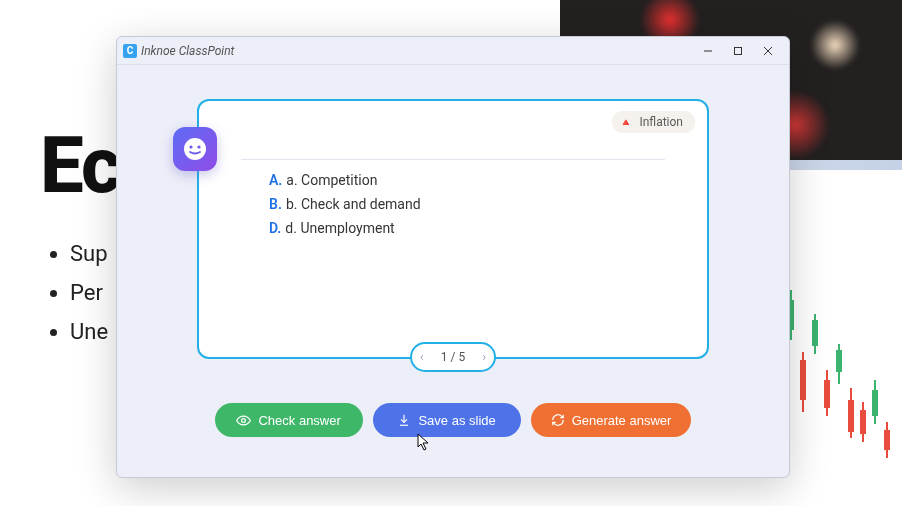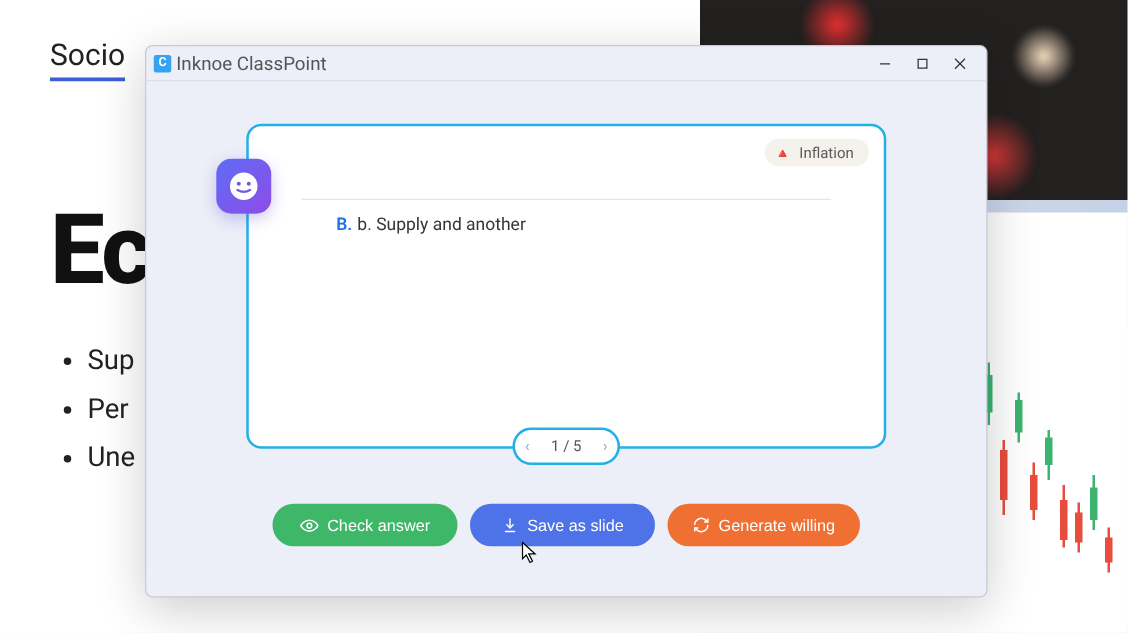--- a/index.html
+++ b/index.html
@@ -19,21 +19,21 @@
   .strip { position: absolute; right: 0; top: 160px; width: 342px; height: 10px; background: linear-gradient(90deg,#d9e2f0,#c5d1e6); }
   .bg-right-chart { position: absolute; right: 0; top: 260px; width: 120px; height: 240px; background: #fff; }
   .candle { position: absolute; width: 6px; }
   .candle .wick { position: absolute; left: 2px; width: 2px; background: currentColor; }
   .candle .body { position: absolute; left: 0; width: 6px; background: currentColor; }
 
   
   .window { position: absolute; left: 116px; top: 36px; width: 674px; height: 442px; background: #eceef8; border: 1px solid #c6c9d6; border-radius: 6px; box-shadow: 0 10px 40px rgba(0,0,0,0.2); }
   .titlebar { height: 28px; display: flex; align-items: center; padding: 0 6px; border-bottom: 1px solid #dcdfe9; }
   .titlebar .logo { width: 14px; height: 14px; background: #36a3f0; border-radius: 2px; display: inline-flex; align-items: center; justify-content: center; color: #fff; font-size: 10px; font-weight: 700; margin-right: 4px; }
-  .titlebar .title { font-size: 15px; color: #555; }
+  .titlebar .title { font-size: 12px; color: #555; font-style: italic; }
   .titlebar .spacer { flex: 1; }
   .titlebar .ctrl { width: 30px; height: 22px; display: flex; align-items: center; justify-content: center; cursor: default; }
   .titlebar .ctrl svg { display: block; }
 
   .content { position: relative; padding: 34px 80px 0 80px; height: calc(100% - 28px); }
   .card-wrap { position: relative; }
   .avatar { position: absolute; left: -24px; top: 28px; width: 44px; height: 44px; border-radius: 12px; background: linear-gradient(135deg, #5e6cf5, #8f4ce8); display: flex; align-items: center; justify-content: center; z-index: 3; box-shadow: 0 4px 12px rgba(90,80,200,0.3); }
   .avatar svg { display:block; }
   .card { position: relative; background: #fff; border: 2px solid #22b0e6; border-radius: 12px; padding: 42px 42px 26px 42px; min-height: 260px; }
   .tag { position: absolute; top: 10px; right: 12px; background: #f5f1ec; border-radius: 14px; padding: 4px 12px 4px 8px; font-size: 12px; color: #5b5b5b; display: flex; align-items: center; gap: 6px; }
@@ -55,21 +55,20 @@
   .btn.orange{ background: #f07033; }
   .btn svg { display:block; }
 
   .cursor { position: absolute; left: 300px; top: 368px; pointer-events:none; }
 </style>
 </head>
 <body>
 
 <div class="bg">
   <div class="bg-left">
-    <span class="socio">Socio</span>
     <div class="big">Ec</div>
     <ul>
       <li>Sup</li>
       <li>Per</li>
       <li>Une</li>
     </ul>
   </div>
   <div class="bg-right-top">
     <div class="bokeh bk1"></div>
       <div class="bokeh bk2"></div>
@@ -150,21 +149,23 @@
           <path d="M8 16 Q13 19 18 16" stroke="#6a5be8" stroke-width="1.8" fill="none" stroke-linecap="round"></path>
         </svg>
       </div>
       <div class="card">
         <div class="tag">
           <span class="tri">🔺</span>
           <span>Inflation</span>
         </div>
         <div class="divider"></div>
         <div class="options">
-          <div class="opt"><span class="letter">B.</span><span>b. Supply and another</span></div>
+          <div class="opt"><span class="letter">A.</span><span>a. Competition</span></div>
+          <div class="opt"><span class="letter">B.</span><span>b. Check and demand</span></div>
+          <div class="opt"><span class="letter">D.</span><span>d. Unemployment</span></div>
         </div>
         <div class="pager">
           <span class="nav">‹</span>
           <span class="cnt">1 / 5</span>
           <span class="nav">›</span>
         </div>
       </div>
     </div>
 
     <div class="actions">
@@ -183,21 +184,21 @@
           </svg>
         <span>Save as slide</span>
       </button>
       <button class="btn orange">
         <svg width="14" height="14" viewBox="0 0 24 24" fill="none" stroke="#fff" stroke-width="2">
             <path d="M3 12a9 9 0 0 1 15-6.7L21 8"></path>
             <path d="M21 3v5h-5"></path>
             <path d="M21 12a9 9 0 0 1-15 6.7L3 16"></path>
             <path d="M3 21v-5h5"></path>
           </svg>
-        <span>Generate willing</span>
+        <span>Generate answer</span>
       </button>
     </div>
 
     <svg class="cursor" width="14" height="18" viewBox="0 0 14 18">
         <path d="M1 1 L1 14 L4 11 L7 17 L9 16 L6 10 L11 10 Z" fill="#fff" stroke="#000" stroke-width="1"></path>
       </svg>
   </div>
 </div>
 
 </body></html>

